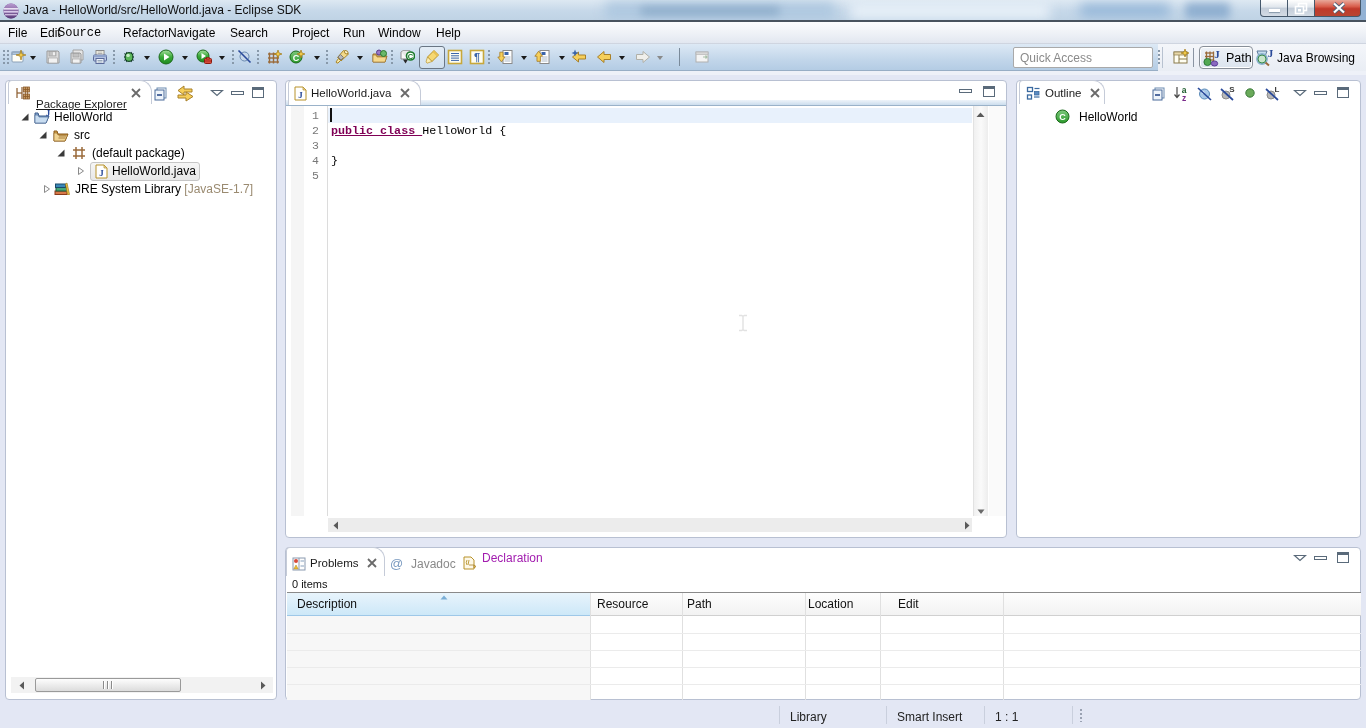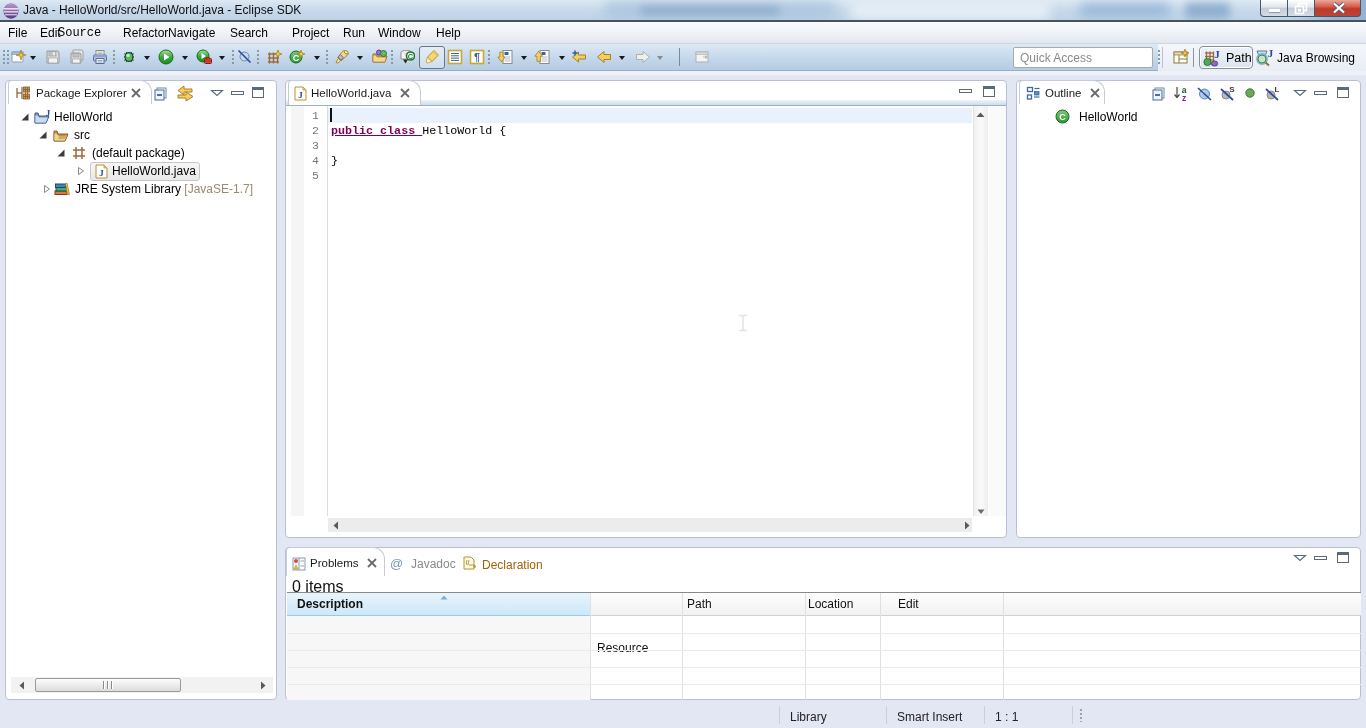--- a/index.html
+++ b/index.html
@@ -374,21 +374,21 @@
     </g>
     <g fill="#c89a62" stroke="#8a5a2a" stroke-width="0.8">
       <rect x="8.5" y="2" width="6" height="5"></rect>
         <rect x="8.5" y="9" width="6" height="5"></rect>
     </g>
     <line x1="10.5" y1="2" x2="10.5" y2="14" stroke="#8a5a2a" stroke-width="0.8"></line>
     <line x1="12.5" y1="2" x2="12.5" y2="14" stroke="#8a5a2a" stroke-width="0.8"></line>
     <line x1="8.5" y1="4.5" x2="14.5" y2="4.5" stroke="#8a5a2a" stroke-width="0.8"></line>
     <line x1="8.5" y1="11.5" x2="14.5" y2="11.5" stroke="#8a5a2a" stroke-width="0.8"></line>
   </svg>
-  <div class="vtabtext" style="left:30px;top:5px;">Package Explorer</div>
+  <div class="vtabtext" style="left:30px;top:16px;text-decoration:underline;">Package Explorer</div>
   <svg style="position:absolute;left:124px;top:6px" width="12" height="12" viewBox="0 0 12 12">
     <path d="M2 2 L10 10 M10 2 L2 10" stroke="#6a6a6a" stroke-width="1.8"></path>
   </svg>
   
   <svg style="position:absolute;left:147px;top:5px" width="16" height="16" viewBox="0 0 16 16">
     <rect x="4" y="2" width="9" height="10" fill="#fff" stroke="#6a8ab0"></rect>
     <rect x="2" y="4" width="9" height="10" fill="#eef4fa" stroke="#4a6a9a"></rect>
     <line x1="4" y1="9" x2="9" y2="9" stroke="#2a4a8a" stroke-width="1.6"></line>
   </svg>
   <svg style="position:absolute;left:170px;top:4px" width="18" height="17" viewBox="0 0 18 17">
@@ -604,38 +604,38 @@
   <svg style="position:absolute;left:80px;top:9px" width="12" height="12" viewBox="0 0 12 12">
     <path d="M2 2 L10 10 M10 2 L2 10" stroke="#6a6a6a" stroke-width="1.8"></path>
   </svg>
   <div style="position:absolute;left:104px;top:8px;font-size:13px;color:#7a9ac0;">@</div>
   <div style="position:absolute;left:125px;top:9px;font-size:12px;color:#8a8a8a;">Javadoc</div>
   <svg style="position:absolute;left:176px;top:8px" width="14" height="15" viewBox="0 0 14 15">
     <path d="M2 1 H9 L12 4 V13 H2 Z" fill="#fdf8e8" stroke="#b8922a"></path>
     <path d="M5 4 Q3.5 6.5 5 9 M7 4 L6 9" stroke="#b8922a" fill="none" stroke-width="0.9"></path>
     <path d="M7 9 L12 9 L12 12 L14 10.5 L12 9" fill="#f6cf5a" stroke="#a8802a" stroke-width="0.8"></path>
   </svg>
-  <div style="position:absolute;left:196px;top:10px;font-size:12px;color:#a16207;">Declaration</div>
+  <div style="position:absolute;left:196px;top:3px;font-size:12px;color:#a21caf;">Declaration</div>
 
   <svg style="position:absolute;left:1007px;top:6px" width="14" height="8" viewBox="0 0 14 8">
     <path d="M1.5 1.5 H12.5 L7 6.5 Z" fill="#fff" stroke="#5a6a7a" stroke-width="1.2"></path>
   </svg>
   <div style="position:absolute;left:1028px;top:8px;width:13px;height:4px;border:1px solid #5a6a7a;background:#fdfdfd;"></div>
   <div style="position:absolute;left:1051px;top:4px;width:12px;height:11px;border:1px solid #5a6a7a;border-top:3px solid #5a6a7a;background:#fff;"></div>
 
-  <div style="position:absolute;left:6px;top:30px;font-size:16px;color:#111;">0 items</div>
+  <div style="position:absolute;left:6px;top:30px;font-size:11px;color:#111;">0 items</div>
 
   <div style="position:absolute;left:1px;top:44px;width:1074px;height:1px;background:#8a8a8a;"></div>
   <div style="position:absolute;left:1px;top:45px;width:1074px;height:23px;background:linear-gradient(#fdfdfd,#f2f2f2);border-bottom:1px solid #d0d0d0;"></div>
   <div style="position:absolute;left:1px;top:45px;width:303px;height:23px;background:linear-gradient(#e8f4fc,#cde8f8);border-bottom:1px solid #9ec8e8;"></div>
   <svg style="position:absolute;left:154px;top:47px" width="8" height="5" viewBox="0 0 8 5">
       <path d="M4 0.5 L7.5 4.5 H0.5 Z" fill="#7aaed6"></path>
     </svg>
-  <div class="phead" style="left:11px;font-weight:bold;">Description</div>
-  <div class="phead" style="left:311px;margin-top:44px;">Resource</div>
+  <div class="phead" style="left:11px;">Description</div>
+  <div class="phead" style="left:311px;">Resource</div>
   <div class="phead" style="left:401px;">Path</div>
   <div class="phead" style="left:522px;">Location</div>
   <div class="phead" style="left:612px;">Edit</div>
 
   <div class="colsep" style="left:304px;"></div>
   <div class="colsep" style="left:396px;"></div>
   <div class="colsep" style="left:519px;"></div>
   <div class="colsep" style="left:594px;"></div>
   <div class="colsep" style="left:717px;"></div>
 

